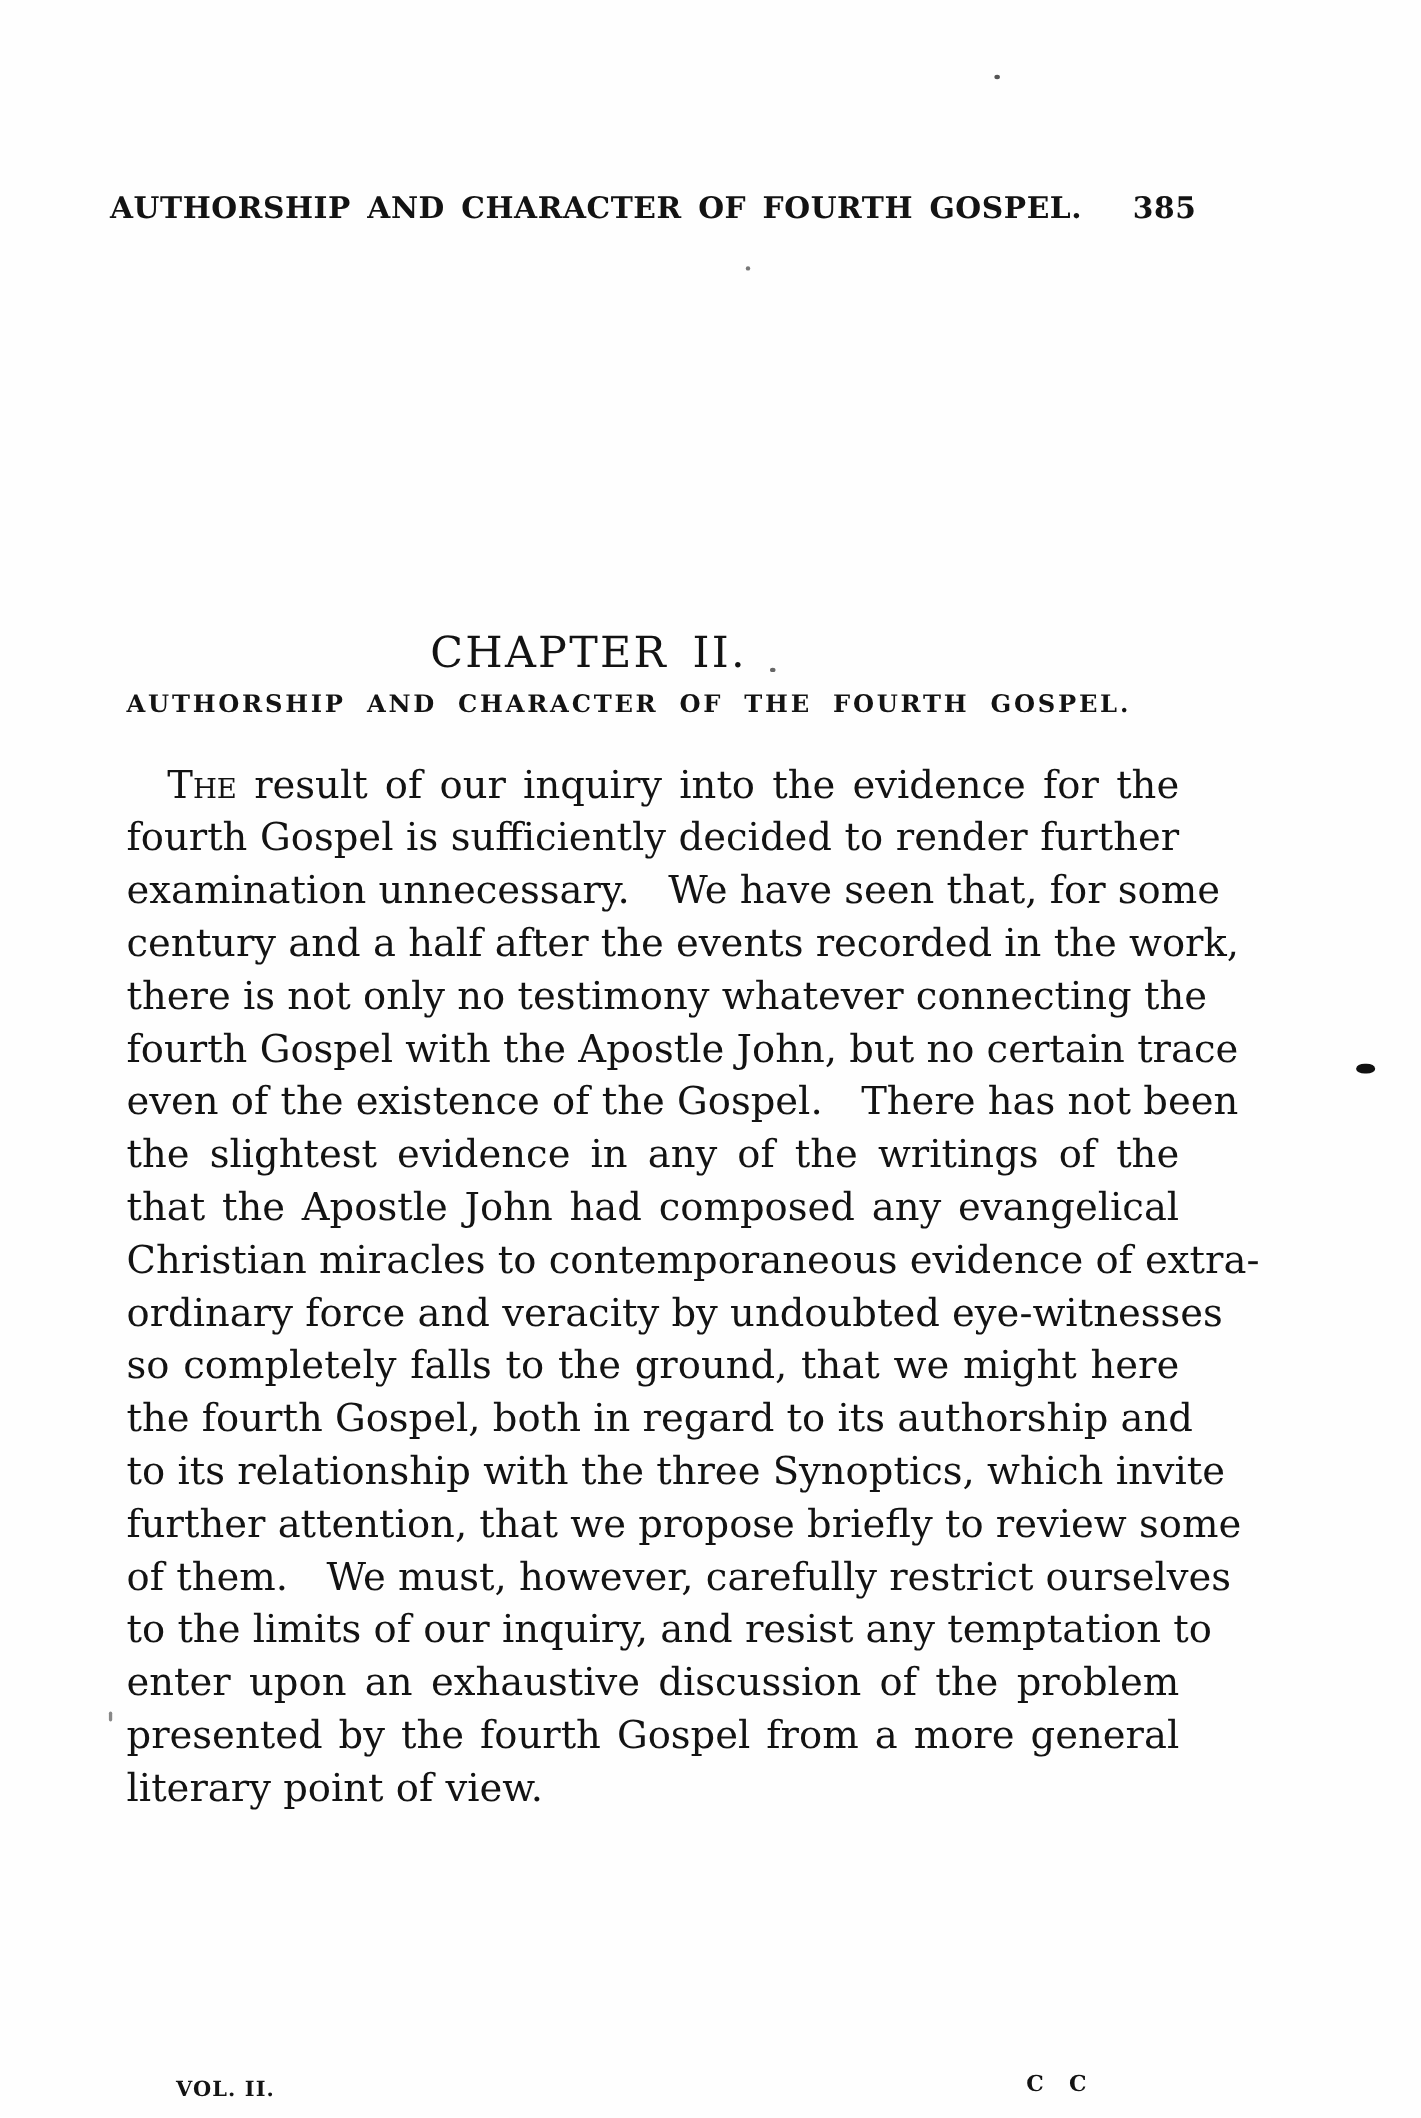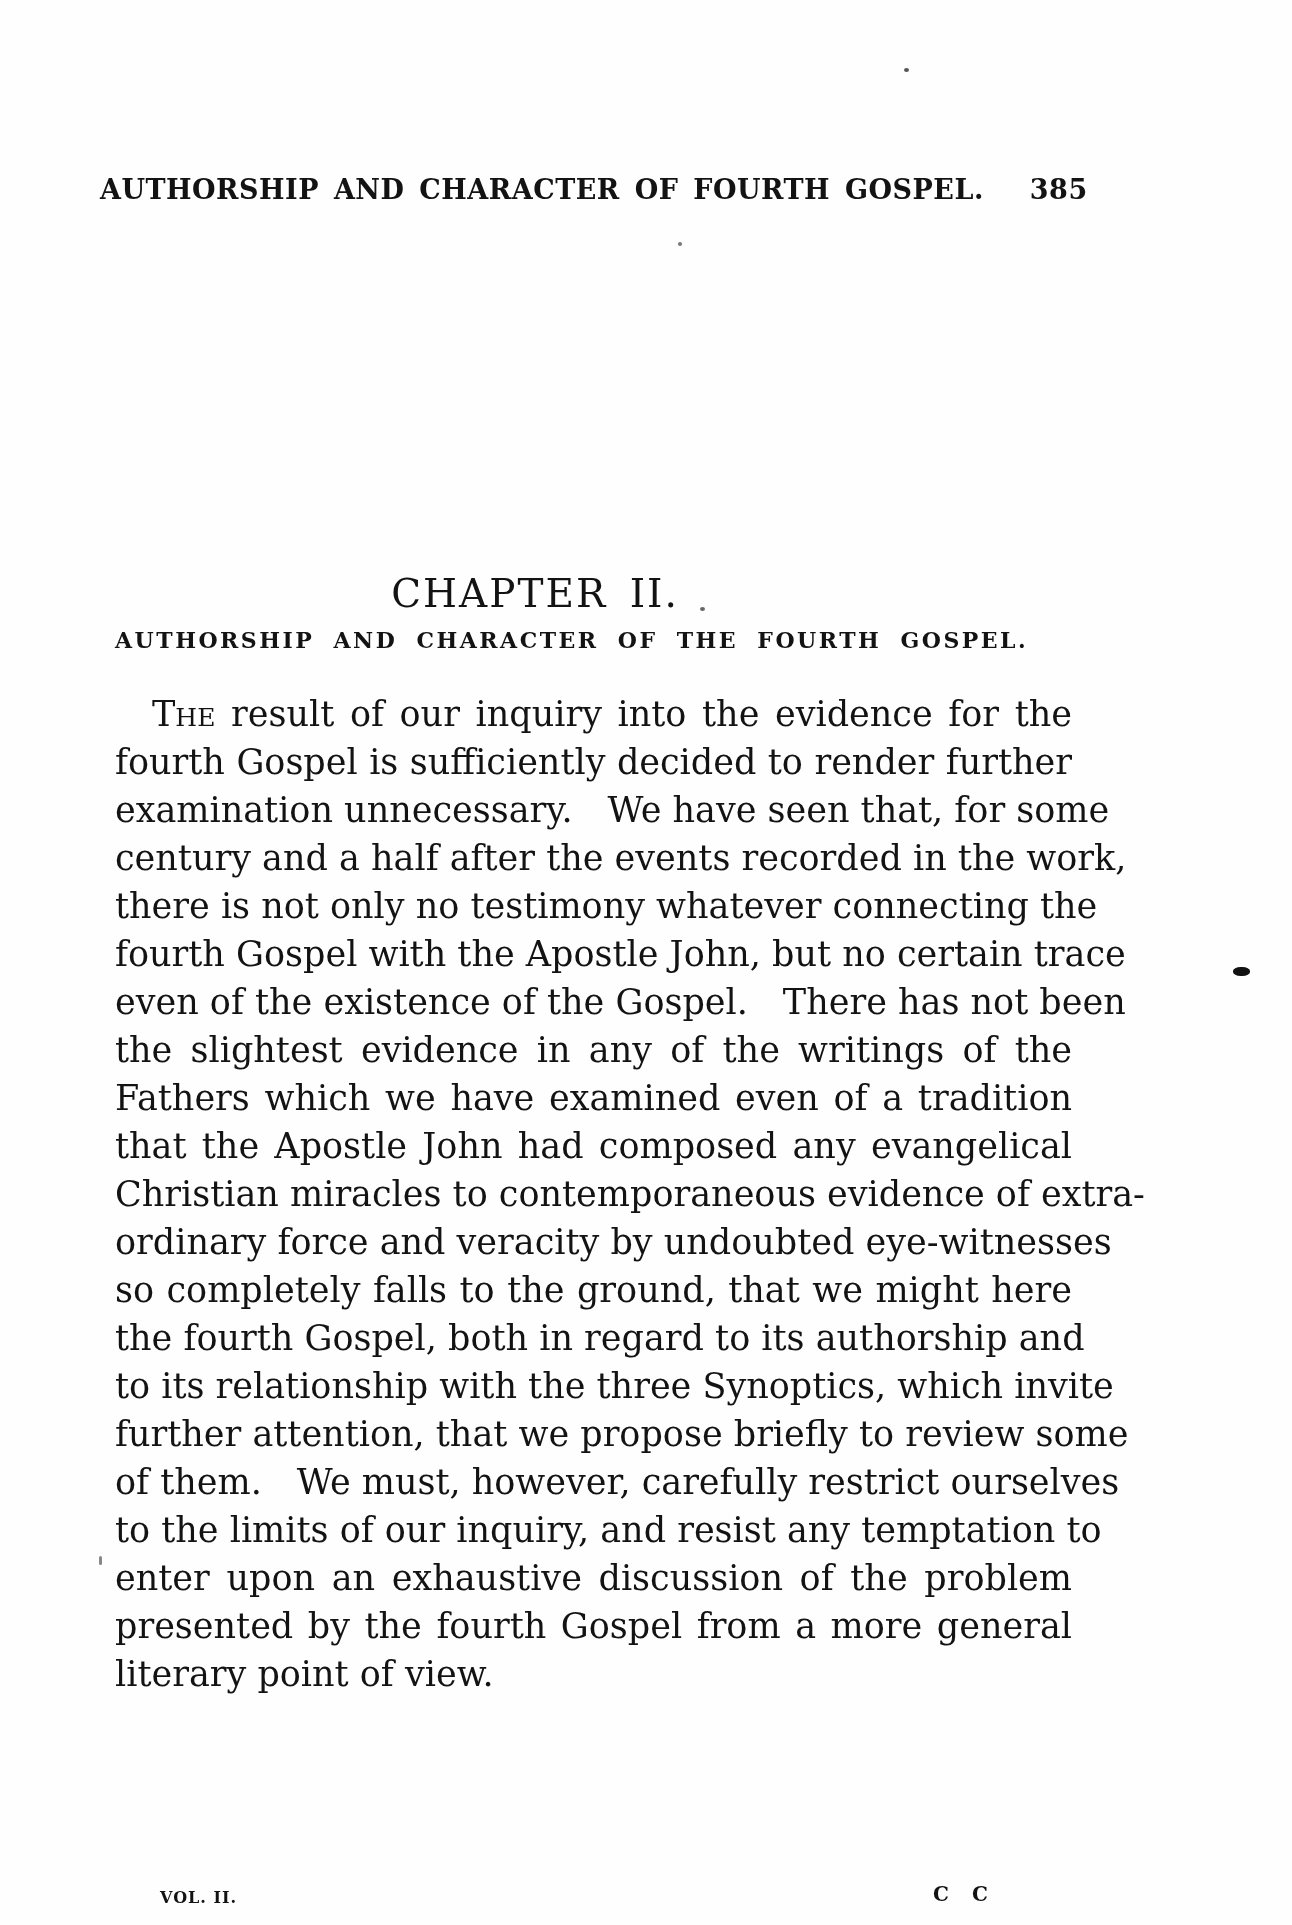--- a/index.html
+++ b/index.html
@@ -86,21 +86,21 @@
   .lead-word {
     font-variant: small-caps;
   }
 
   
   .footer-volume {
     position: absolute;
     top: 1888px;
     left: 160px;
     font-weight: bold;
-    font-size: 16px;
+    font-size: 19px;
     letter-spacing: 1px;
   }
   .footer-signature {
     position: absolute;
     top: 1882px;
     left: 933px;
     font-weight: bold;
     font-size: 20px;
     word-spacing: 16px;
   }
@@ -133,21 +133,20 @@
 
   <div class="body-block">
     <div class="line first"><span class="lead-word">The</span> <span>result of our inquiry into the evidence for the</span></div>
     <div class="line">fourth Gospel is sufficiently decided to render further</div>
     <div class="line">examination unnecessary. We have seen that, for some</div>
     <div class="line">century and a half after the events recorded in the work,</div>
     <div class="line">there is not only no testimony whatever connecting the</div>
     <div class="line">fourth Gospel with the Apostle John, but no certain trace</div>
     <div class="line">even of the existence of the Gospel. There has not been</div>
     <div class="line">the slightest evidence in any of the writings of the</div>
-    <div class="line">Fathers which we have examined even of a tradition</div>
     <div class="line">that the Apostle John had composed any evangelical</div>
     <div class="line">Christian miracles to contemporaneous evidence of extra-</div>
     <div class="line">ordinary force and veracity by undoubted eye-witnesses</div>
     <div class="line">so completely falls to the ground, that we might here</div>
     <div class="line">the fourth Gospel, both in regard to its authorship and</div>
     <div class="line">to its relationship with the three Synoptics, which invite</div>
     <div class="line">further attention, that we propose briefly to review some</div>
     <div class="line">of them. We must, however, carefully restrict ourselves</div>
     <div class="line">to the limits of our inquiry, and resist any temptation to</div>
     <div class="line">enter upon an exhaustive discussion of the problem</div>

